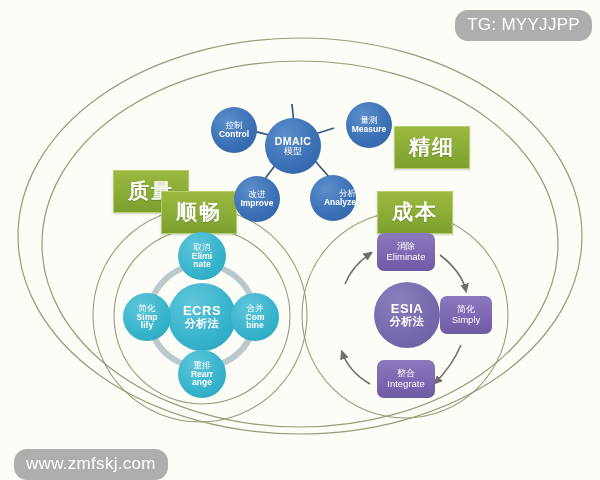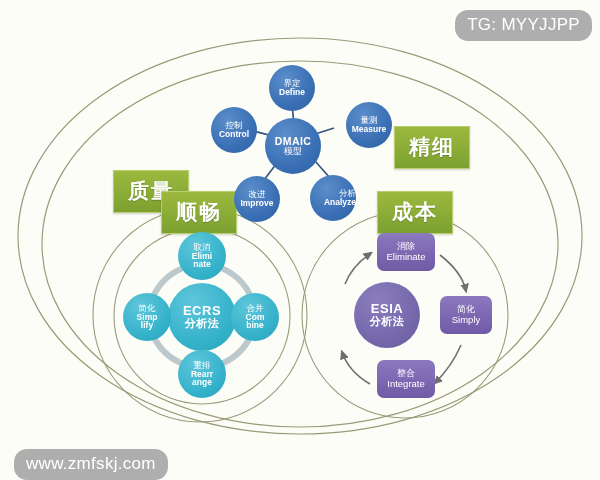--- a/index.html
+++ b/index.html
@@ -122,24 +122,20 @@
 
   <div class="lbl lbl-qualify">质量</div>
   <div class="lbl lbl-fine">精细</div>
   <div class="lbl lbl-smooth">顺畅</div>
   <div class="lbl lbl-cost">成本</div>
 
   <div class="node dm dm-center" style="left:265px;top:118px;width:56px;height:56px;">
     <span class="en">DMAIC</span>
     <span class="cn">模型</span>
   </div>
-  <div class="node dm" style="left:269px;top:65px;width:46px;height:46px;">
-    <span class="cn">界定</span>
-    <span class="en">Define</span>
-  </div>
   <div class="node dm" style="left:346px;top:102px;width:46px;height:46px;">
     <span class="cn">量测</span>
     <span class="en">Measure</span>
   </div>
   <div class="node dm" style="left:310px;top:175px;width:46px;height:46px;align-items:flex-end;">
     <span class="cn">分析</span>
     <span class="en">Analyze</span>
   </div>
   <div class="node dm" style="left:234px;top:176px;width:46px;height:46px;">
     <span class="cn">改进</span>
@@ -168,21 +164,21 @@
     <span class="cn">重排</span>
     <span class="en">Rearr</span>
     <span class="en">ange</span>
   </div>
   <div class="node ec" style="left:123px;top:293px;width:48px;height:48px;">
     <span class="cn">简化</span>
     <span class="en">Simp</span>
     <span class="en">lify</span>
   </div>
 
-  <div class="node es-center" style="left:354px;top:282px;width:66px;height:66px;display:flex;flex-direction:column;align-items:center;justify-content:center;color:#fff;text-align:center;line-height:1.05;">
+  <div class="node es-center" style="left:374px;top:282px;width:66px;height:66px;display:flex;flex-direction:column;align-items:center;justify-content:center;color:#fff;text-align:center;line-height:1.05;">
     <span class="en">ESIA</span>
     <span class="cn">分析法</span>
   </div>
   <div class="node es" style="left:377px;top:233px;width:58px;height:38px;">
     <span class="cn">消除</span>
     <span class="en">Eliminate</span>
   </div>
   <div class="node es" style="left:440px;top:296px;width:52px;height:38px;">
     <span class="cn">简化</span>
     <span class="en">Simply</span>

